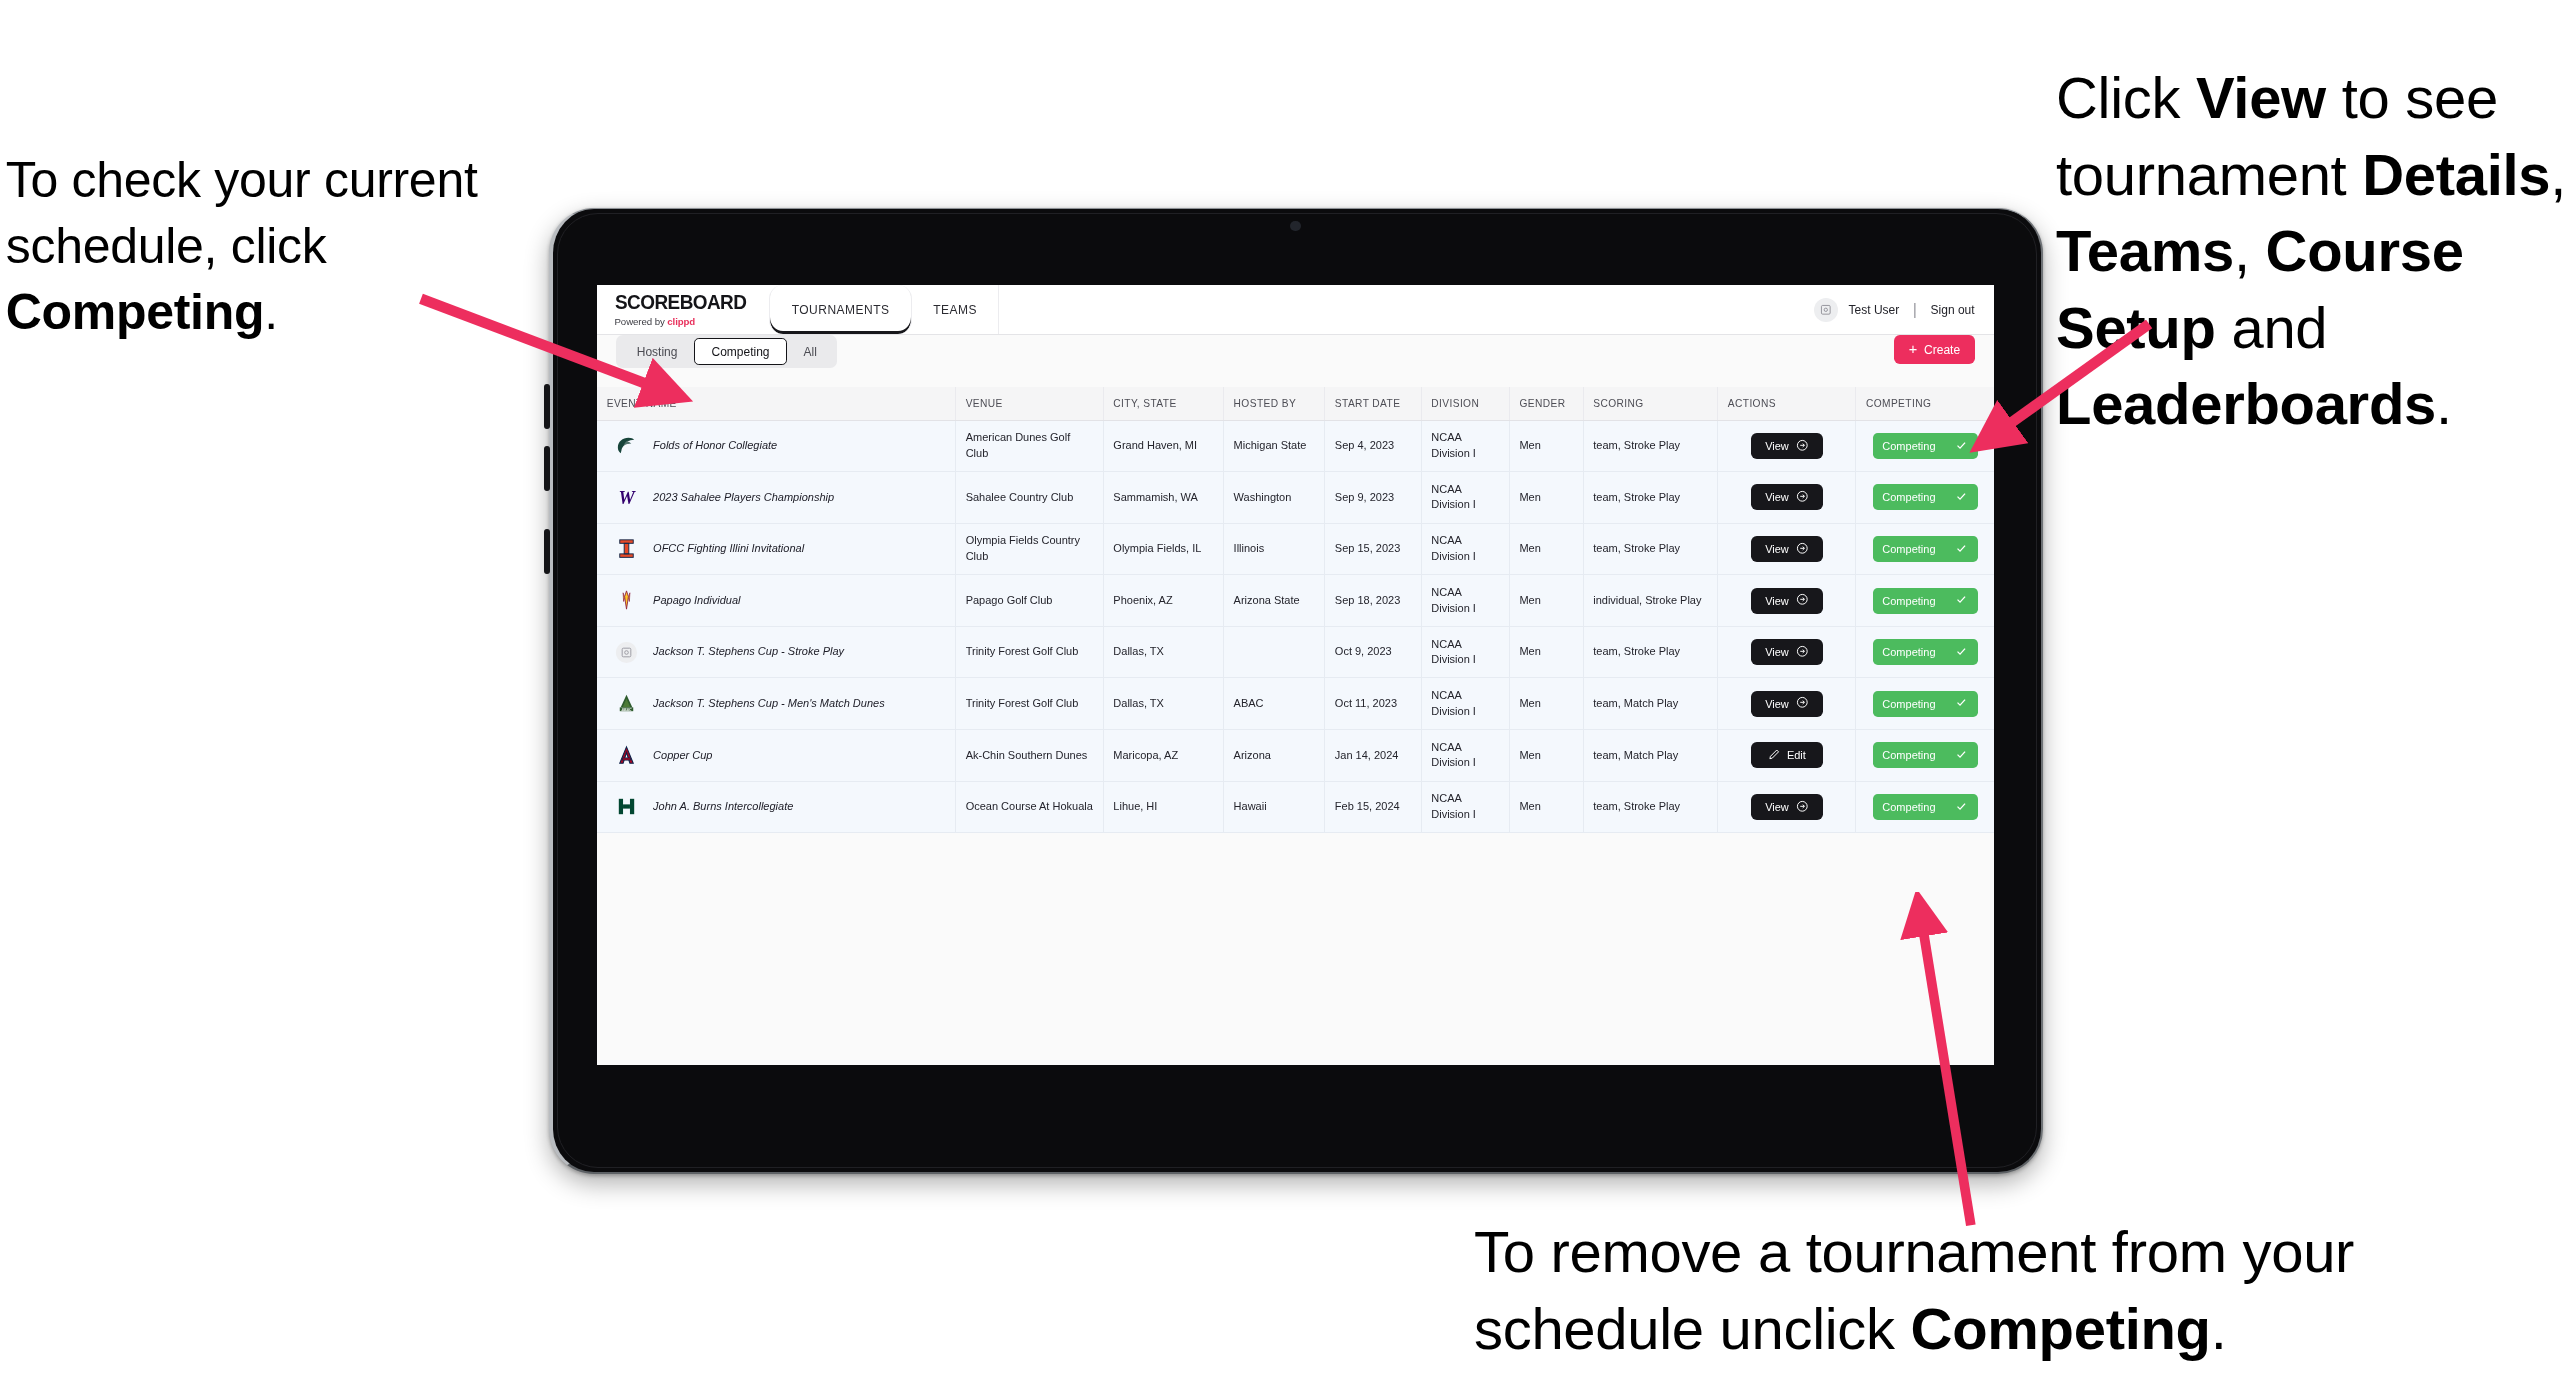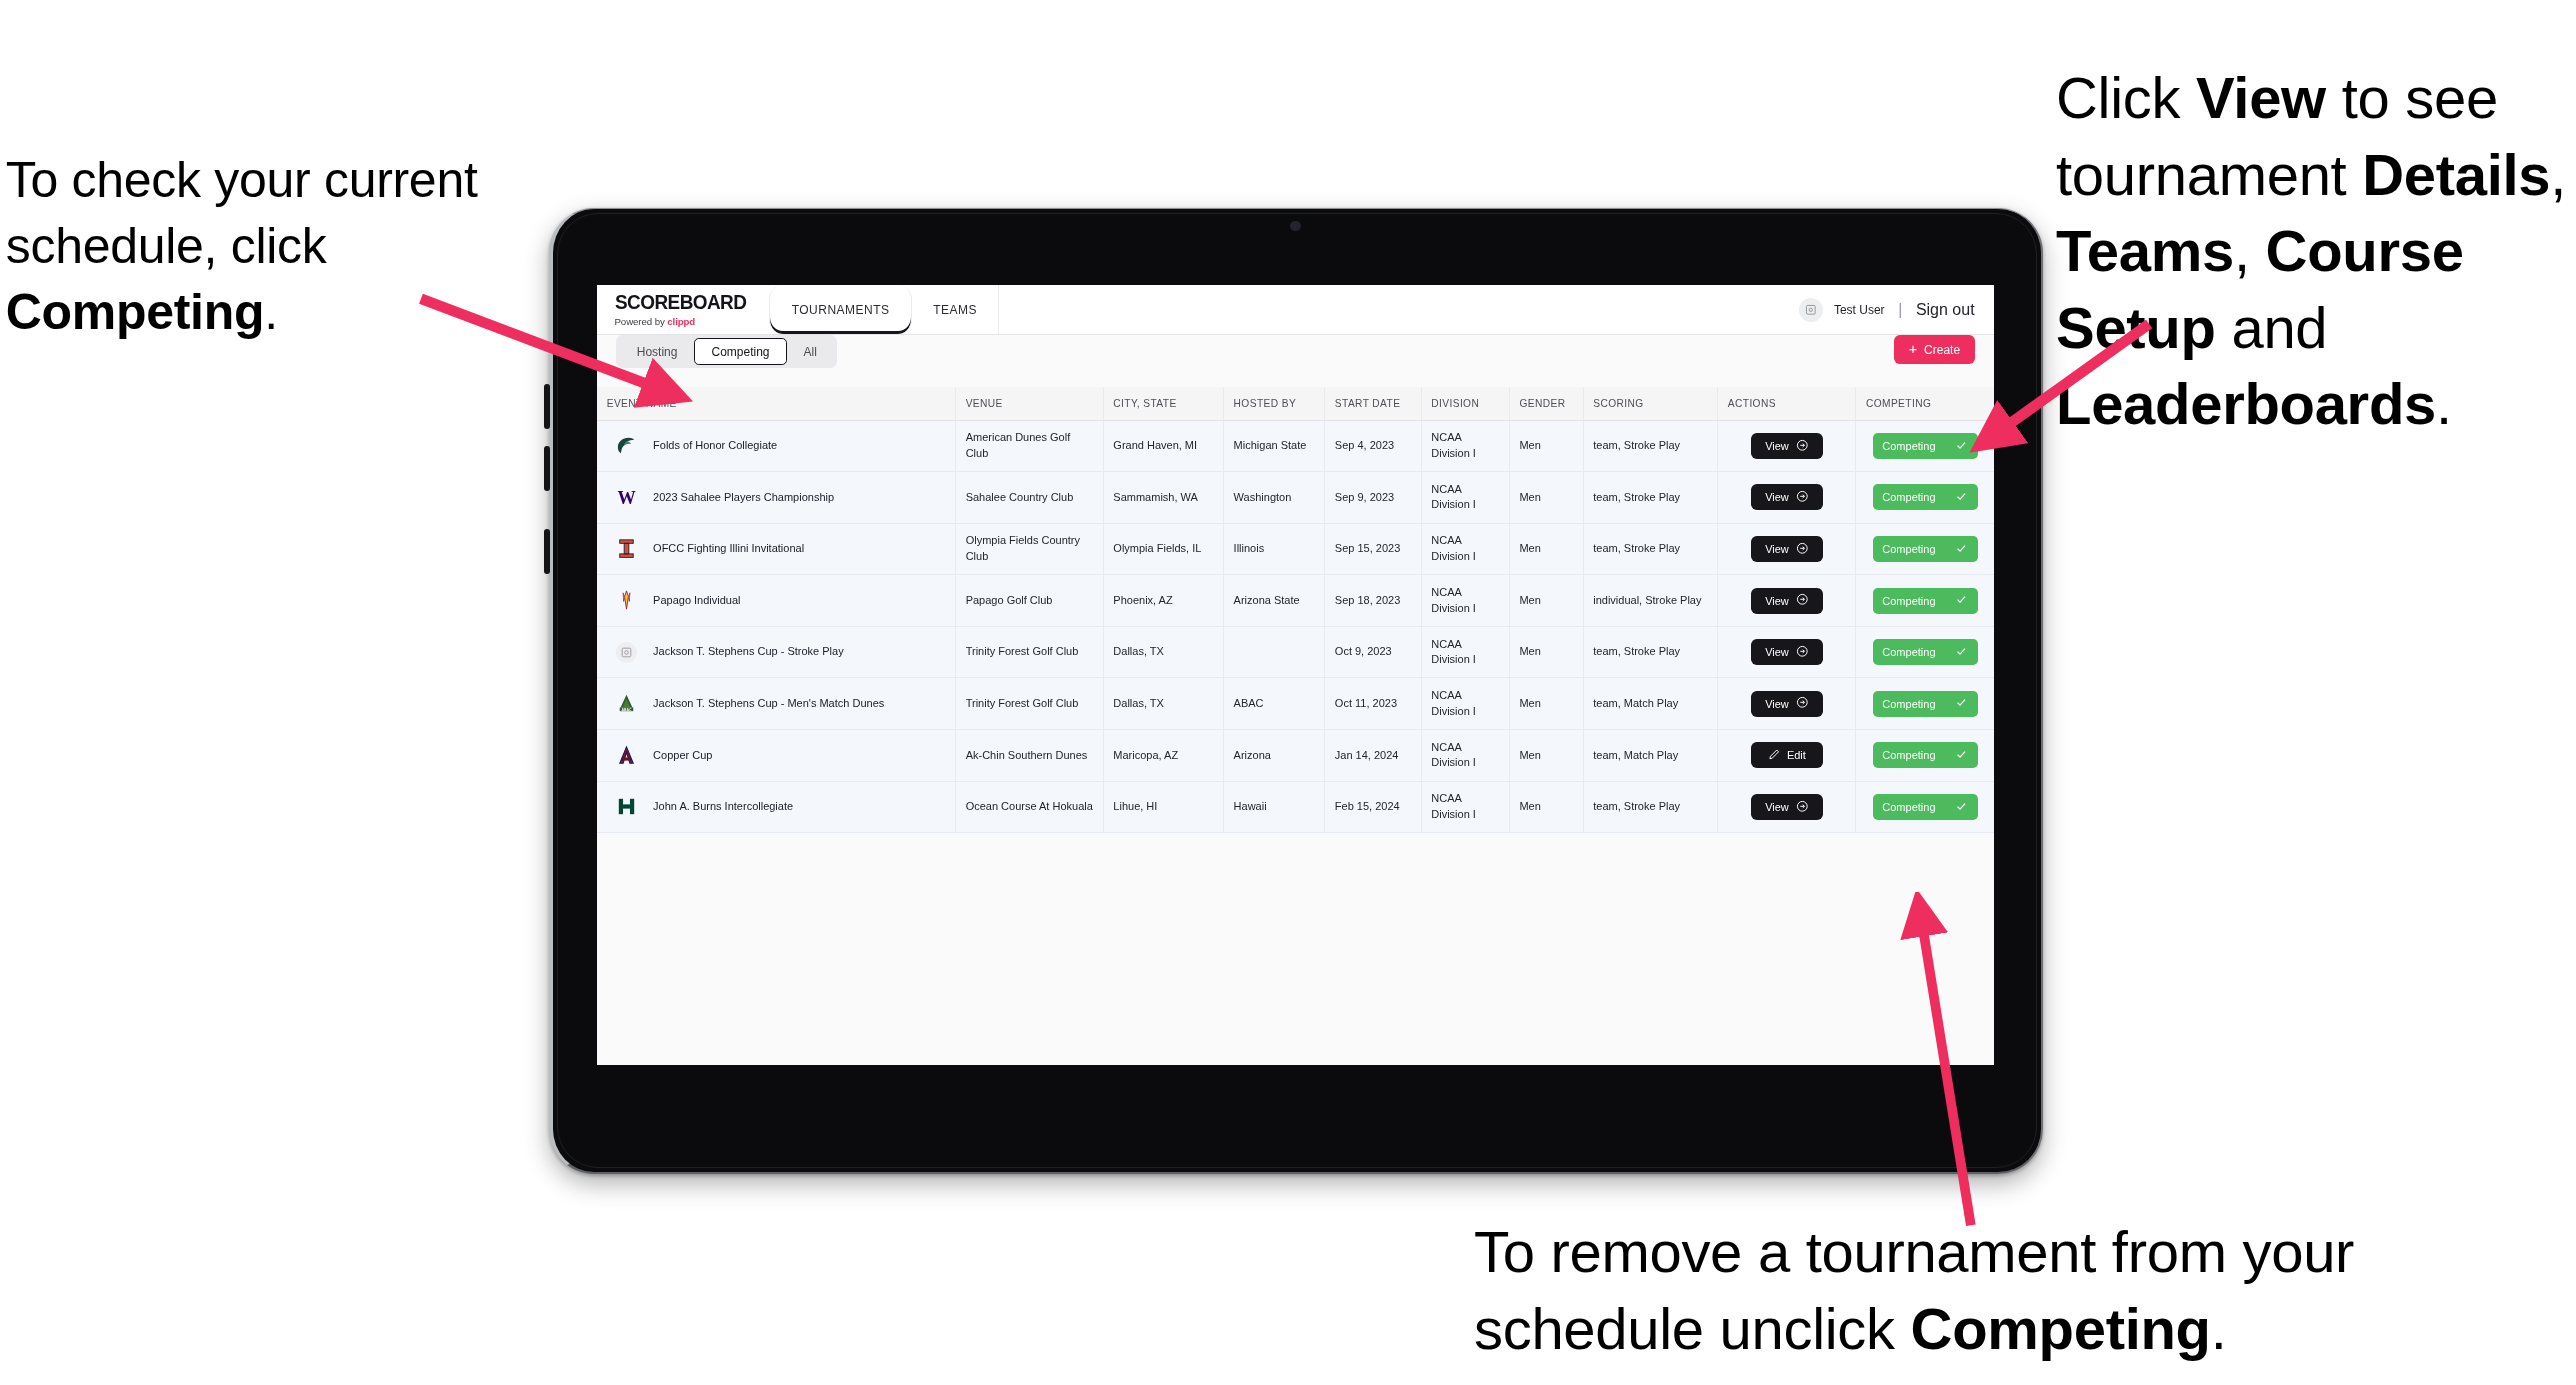--- a/index.html
+++ b/index.html
@@ -84,21 +84,21 @@
   .navtab:first-child { border-left: 1px solid #ececef; }
   .navtab.active { box-shadow: inset 0 -2.9px 0 #17171b; font-weight: 500; border-radius: 14px; }
 
   .header-right { margin-left: auto; display: flex; align-items: center;
                   padding-right: 19.4px; gap: 10.7px; }
   .avatar { width: 24px; height: 24px; border-radius: 50%; background: #edeef0;
             display:flex; align-items:center; justify-content:center; }
   .avatar svg { width: 11.6px; height: 11.6px; }
   .user-text { font-size: 12px; color: #23232a; }
   .user-sep { color: #9b9ba2; margin: 0 2.9px; }
-  .signout { font-size: 16px; color: #23232a; cursor: pointer; }
+  .signout { font-size: 12px; color: #23232a; cursor: pointer; }
 
   
   #toolbar {
     height: 52px; background: #fafafa;
     display: flex; align-items: flex-start; padding: 0 19.4px;
   }
   .segmented {
     display: flex; align-items: center; background: #eaeaec;
     border-radius: 6.8px; padding: 3.9px; height: 33px;
   }
@@ -130,21 +130,21 @@
     white-space: nowrap;
   }
   table.grid th:last-child { border-right: none; }
   table.grid td {
     background: #f4f8fd; color: #24242c; font-size: 11px;
     padding: 9.7px 9.7px; vertical-align: middle; line-height: 1.42;
     border-bottom: 1px solid #e6ebf2; border-right: 1px solid #e6ebf2;
   }
   table.grid td:last-child { border-right: none; }
 
-  .evt { display: flex; align-items: center; gap: 13.6px; padding-left: 7.8px; }
+  .evt { display: flex; align-items: center; gap: 13.6px; padding-left: 7.8px; font-style: italic; }
   .evt-logo { width: 25px; height: 25px; flex: 0 0 25px;
               display: flex; align-items: center; justify-content: center; }
   .evt-name { font-size: 11px; color: #20202a; }
 
   .view-btn {
     display: inline-flex; align-items: center; justify-content: center; gap: 6.8px;
     background: #17171b; color: #fff; border: none; border-radius: 5.8px;
     height: 26px; min-width: 72px; padding: 0 10.7px;
     font-size: 11px; cursor: pointer; font-family: "Liberation Sans", sans-serif;
   }

